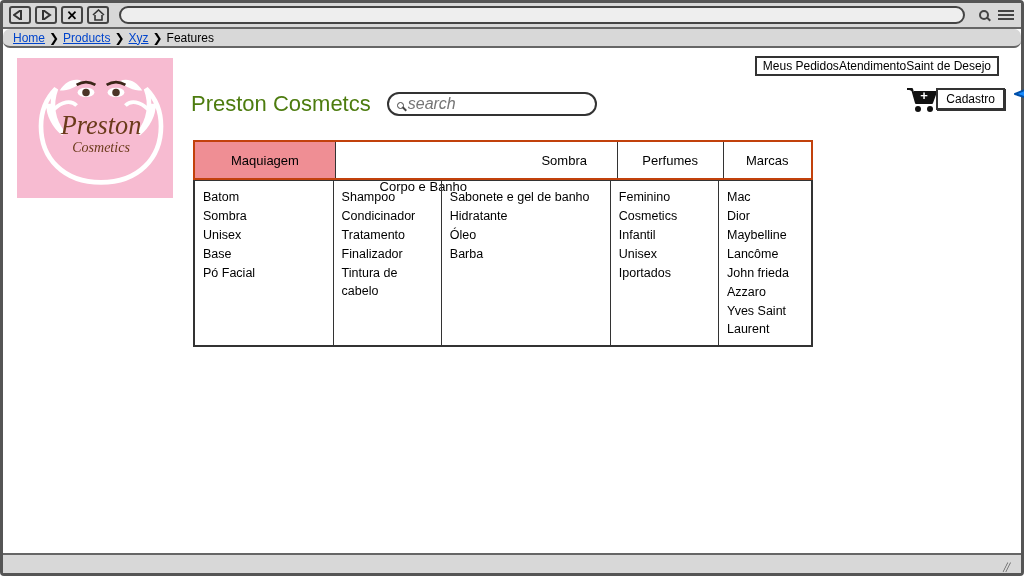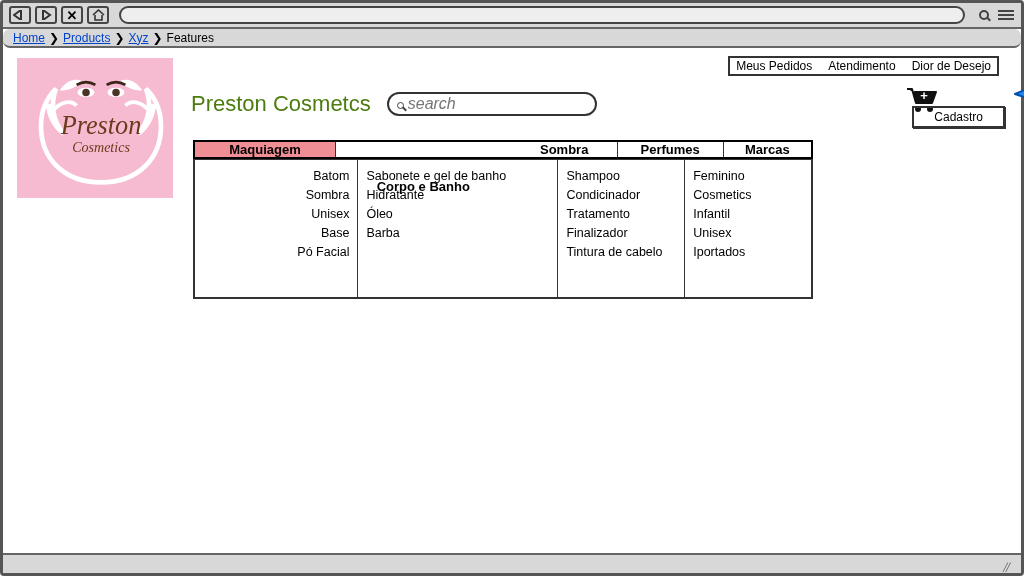--- a/index.html
+++ b/index.html
@@ -8,43 +8,43 @@
   .browser-toolbar { height: 26px; background: #d8d8d8; border-bottom: 2px solid #666; display: flex; align-items: center; padding: 0 6px; gap: 4px; }
   .nav-btn { width: 22px; height: 18px; border: 2px solid #444; border-radius: 3px; display: flex; align-items: center; justify-content: center; font-size: 12px; font-weight: bold; cursor: pointer; background: #d8d8d8; }
   .url-bar { flex: 1; height: 18px; border: 2px solid #444; border-radius: 9px; margin: 0 6px; background: #eee; }
   .toolbar-search-icon { width: 18px; height: 18px; display: flex; align-items: center; justify-content: center; font-size: 14px; }
   .mag { width:10px; height:10px; border:2px solid #444; border-radius:50%; position:relative; display:inline-block;}
   .mag:after { content:""; position:absolute; width:5px; height:2px; background:#444; bottom:-2px; right:-4px; transform:rotate(45deg);}
   .breadcrumb { height: 19px; background: #d8d8d8; border-bottom: 2px solid #666; display: flex; align-items: center; padding: 0 10px; font-size: 12px; border-radius: 7px; }
   .breadcrumb a { color: #0044cc; text-decoration: underline; cursor: pointer; }
   .breadcrumb .sep { margin: 0 4px; }
   .content { position: relative; padding: 10px 14px; height: 485px; }
-  .top-links { position: absolute; top: 8px; right: 22px; border: 2px solid #333; height: 20px; display: flex; align-items: center; padding: 0 6px; gap: 16px; background: #fff; font-size: 12px; }
+  .top-links { position: absolute; top: 8px; right: 22px; border: 2px solid #333; height: 20px; display: flex; align-items: center; padding: 0 6px; background: #fff; font-size: 12px; }
   .top-links span { cursor: pointer; }
   .header-row { display: flex; align-items: center; margin-top: 0px; }
   .logo { width: 156px; height: 140px; background: #f7bbd1; display: flex; align-items: center; justify-content: center; flex-direction: column; text-align: center; margin-right: 18px; margin-top:0;padding-left:12px; }
   .logo svg { width: 150px; height: 134px; }
   .brand-title { font-size: 22px; font-weight: 400; color: #4d7c0f; margin-right: 10px; }
   .search-box { width: 210px; height: 24px; border: 2px solid #333; border-radius: 12px; display: flex; align-items: center; padding: 0 8px; margin-left: 6px; }
   .search-box input { border: none; outline: none; flex: 1; font-size: 16px; font-style: italic; background: transparent; }
   .cart-icon { position: absolute; right: 82px; top: 38px; cursor: pointer; }
-  .cadastro-btn { position: absolute; right: 16px; top: 58px; border: 2px solid #333; padding: 2px 20px; font-size: 12px; cursor: pointer; box-shadow: 1px 1px 0 #333; }
+  .cadastro-btn { position: absolute; right: 16px; top: 40px; border: 2px solid #333; padding: 2px 8px; font-size: 12px; cursor: pointer; box-shadow: 1px 1px 0 #333; }
   .arrow-annot { position: absolute; right: -46px; top: 22px; }
   .main-area { display: flex; margin-top: -58px; }
   .main-area-right { margin-left: 176px; flex: 1; }
-  .tabs { display: flex; border: 2px solid #000000; width: 620px; height: 19px; font-weight: bold; }
+  .tabs { display: flex; border: 2px solid #c2410c; width: 620px; height: 40px; }
   .tab { flex: 1; display: flex; align-items: center; justify-content: center; border-right: 1px solid #333; cursor: pointer; font-size: 13px; }
   .tab:last-child { border-right: none; }
   .tab.active { background: #ef8e94; }
   .tab:nth-child(1){flex:1.6;} .tab:nth-child(2){flex:2.0;margin-top:44px;} .tab:nth-child(3){flex:1.2;} .tab:nth-child(4){flex:1.2;} .tab:nth-child(5){flex:1.0;}
   .dropdown-panel { display: flex; width: 620px; border: 2px solid #333; border-top: 1px solid #333; min-height: 140px; }
   .col { border-right: 1px solid #333; padding: 6px 8px; }
   .col:last-child { border-right: none; }
   .col div { margin: 1px 0; cursor: pointer; font-size: 12.5px; line-height: 18px; }
-  .c1{flex:1.6;text-align:right;} .c2{flex:2.0;} .c3{flex:1.2;} .c4{flex:1.2;} .c5{flex:1.0;}
+  .c1{flex:1.6;} .c2{flex:2.0;} .c3{flex:1.2;} .c4{flex:1.2;} .c5{flex:1.0;}
   .bottom-scroll { position: absolute; bottom: 0; left: 0; right: 0; height: 20px; background: #d8d8d8; border-top: 2px solid #666; display:flex; justify-content:flex-end; align-items:center; padding-right:6px;}
   .resize-grip { width:12px; height:12px; display:inline-block;}
   .resize-grip:before { content:"╱╱"; font-size:8px; color:#555; letter-spacing:-2px;}
   .menu-lines { width:16px; display:flex; flex-direction:column; gap:2px;}
   .menu-lines span { height:2px; background:#444;}
 </style>
 </head>
 <body>
 
 <div class="browser">
@@ -87,21 +87,21 @@
     <a>Xyz</a>
     <span class="sep">❯</span>
     <span>Features</span>
   </div>
 
   <div class="content">
 
     <div class="top-links">
       <span>Meus Pedidos</span>
       <span>Atendimento</span>
-      <span>Dior de Desejo</span>
+      <span>Saint de Desejo</span>
     </div>
 
     <div class="header-row">
       <div class="logo">
         <svg viewBox="0 0 160 140">
           <path d="M80 128 C40 128 16 102 16 68 C16 52 22 38 32 28 C26 44 28 62 40 76 C30 68 24 56 24 44 M80 128 C120 128 144 102 144 68 C144 52 138 38 128 28 C134 44 132 62 120 76 C130 68 136 56 136 44" fill="none" stroke="#fff" stroke-width="5"></path>
           <path d="M36 30 C42 20 52 16 60 20 C54 26 46 30 36 30 M124 30 C118 20 108 16 100 20 C106 26 114 30 124 30" fill="#fff"></path>
           <path d="M30 50 C38 42 48 40 54 46 M130 50 C122 42 112 40 106 46" fill="none" stroke="#fff" stroke-width="4"></path>
           <ellipse cx="64" cy="32" rx="9" ry="5" fill="#fff"></ellipse>
             <ellipse cx="64" cy="32" rx="4" ry="4" fill="#4a3426"></ellipse>
@@ -149,39 +149,48 @@
           <div class="tab">Marcas</div>
         </div>
         <div class="dropdown-panel">
           <div class="col c1">
               <div>Batom</div>
               <div>Sombra</div>
               <div>Unisex</div>
               <div>Base</div>
               <div>Pó Facial</div>
             </div>
-          <div class="col c2">
-              <div>Sabonete e gel de banho</div>
-              <div>Hidratante</div>
-              <div>Óleo</div>
-              <div>Barba</div>
-            </div>
           <div class="col c3">
               <div>Shampoo</div>
               <div>Condicinador</div>
               <div>Tratamento</div>
               <div>Finalizador</div>
               <div>Tintura de cabelo</div>
             </div>
+          <div class="col c2">
+              <div>Sabonete e gel de banho</div>
+              <div>Hidratante</div>
+              <div>Óleo</div>
+              <div>Barba</div>
+            </div>
           <div class="col c4">
               <div>Feminino</div>
               <div>Cosmetics</div>
               <div>Infantil</div>
               <div>Unisex</div>
               <div>Iportados</div>
+            </div>
+          <div class="col c5">
+              <div>Mac</div>
+              <div>Dior</div>
+              <div>Maybelline</div>
+              <div>Lancôme</div>
+              <div>John frieda</div>
+              <div>Azzaro</div>
+              <div>Yves Saint Laurent</div>
             </div>
         </div>
       </div>
     </div>
 
   </div>
 
   <div class="bottom-scroll">
     <span class="resize-grip"></span>
   </div>

